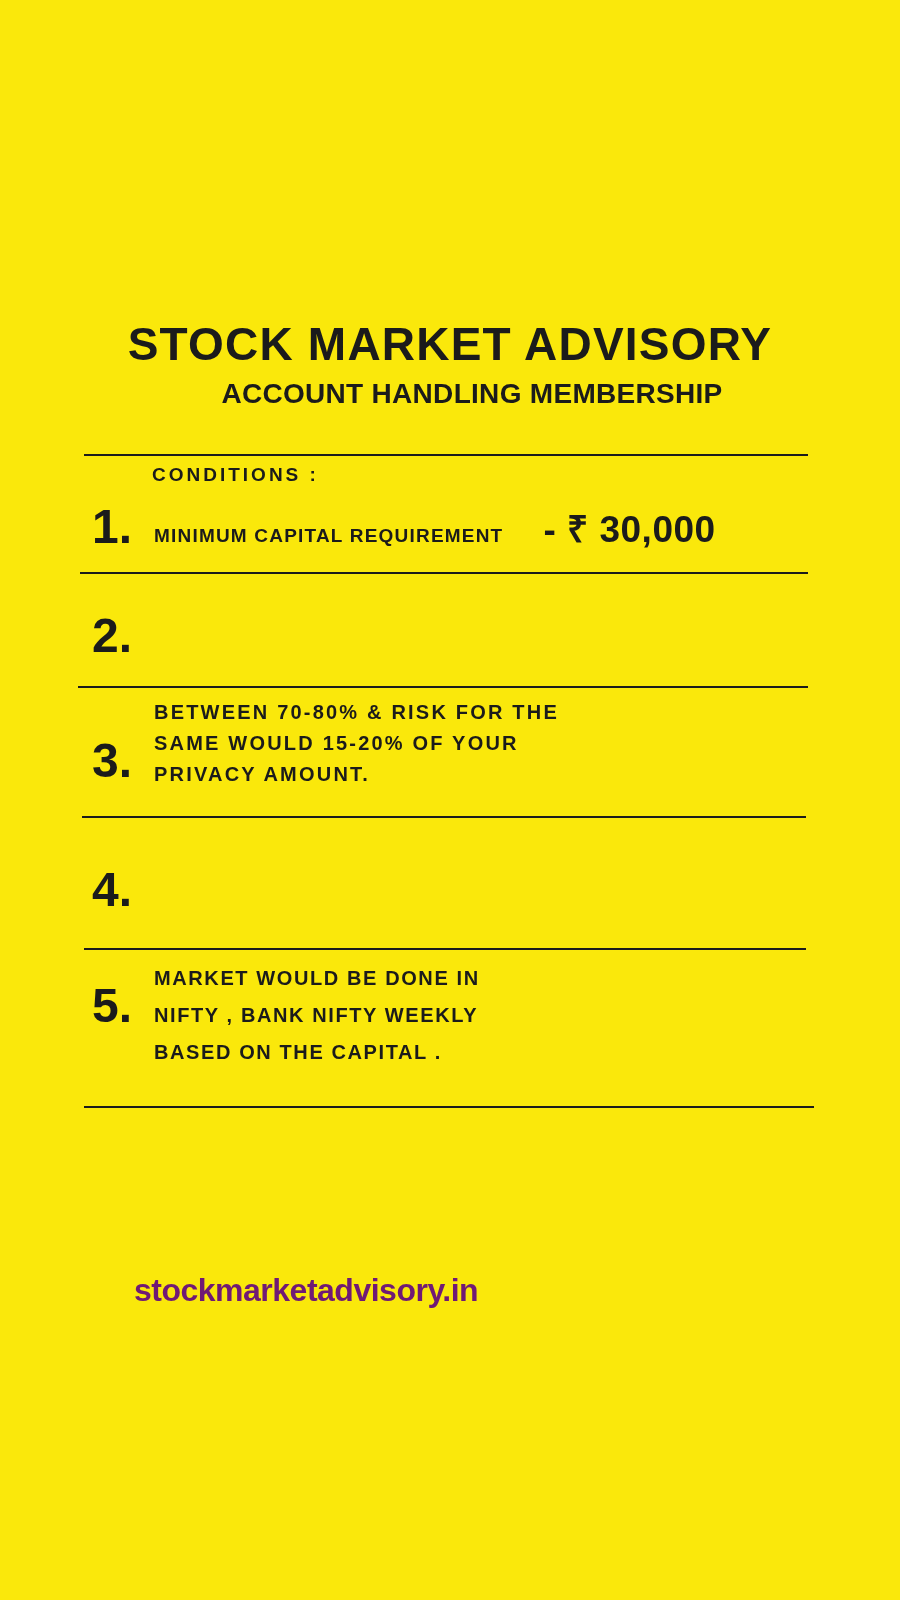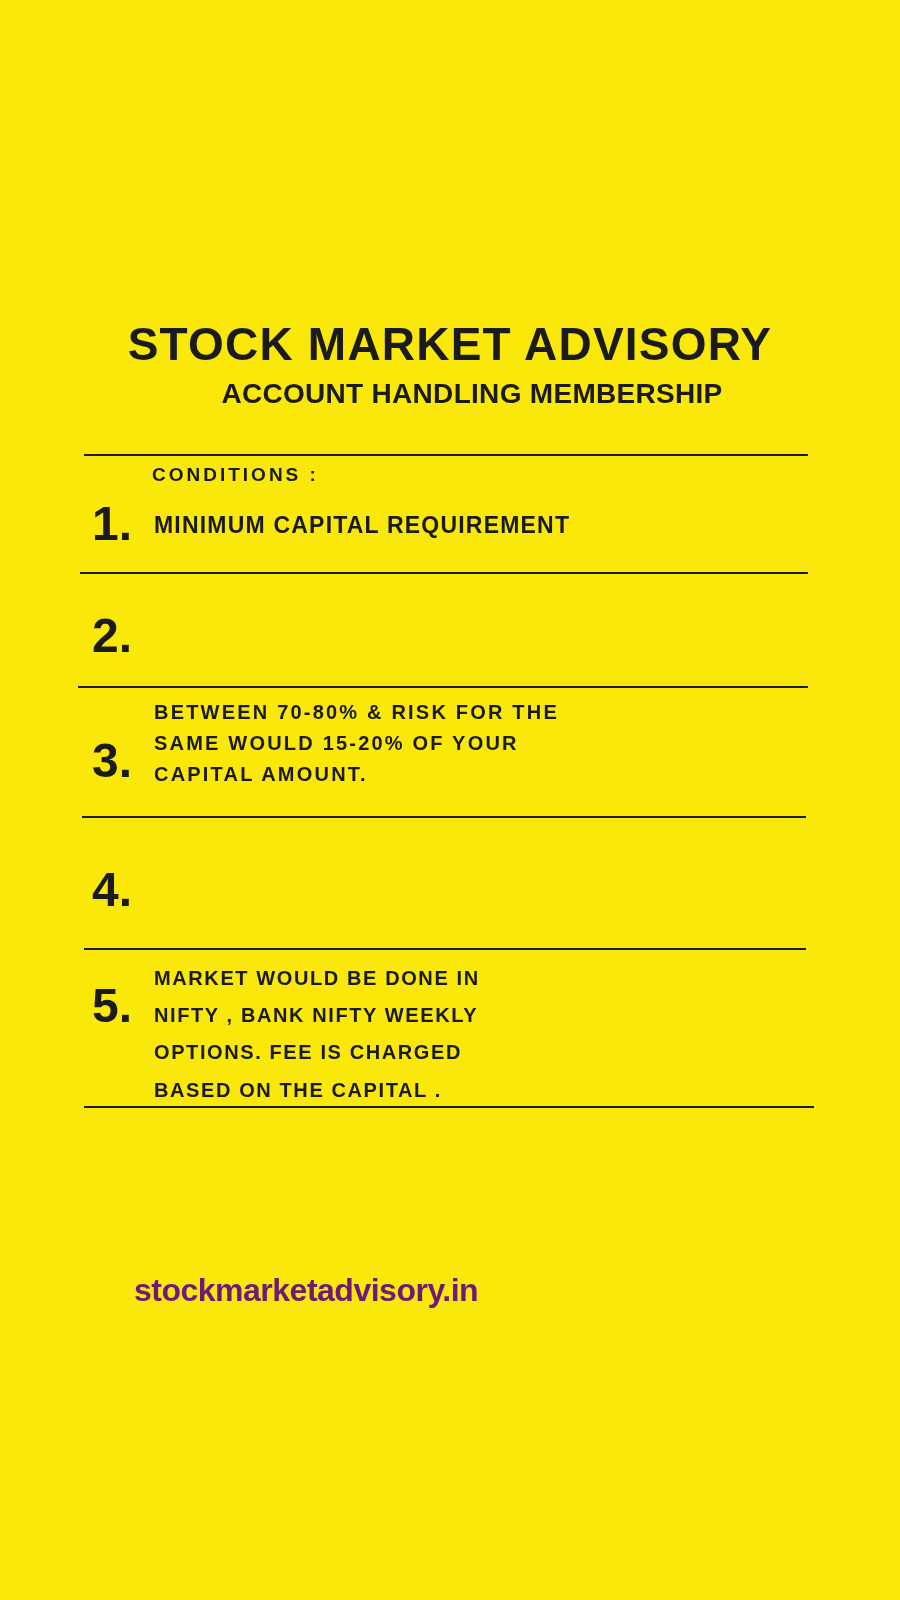--- a/index.html
+++ b/index.html
@@ -86,21 +86,21 @@
   }
   .line {
     display: block;
     color: #1b1b1b;
   }
 
   
   #item-1 { left: 92px; top: 500px; align-items: center; }
   #item-1 .num { font-size: 48px; }
   .i1-text {
-    font-size: 23px;
+    font-size: 19px;
     font-weight: 700;
     letter-spacing: 1.2px;
     white-space: nowrap;
   }
   .i1-amount {
     font-size: 37px;
     font-weight: 800;
     letter-spacing: 0.5px;
     margin-left: 40px;
     white-space: nowrap;
@@ -190,46 +190,46 @@
   <div class="rule" style="left:84px; top:948px; width:722px;"></div>
   <div class="rule" style="left:84px; top:1106px; width:730px;"></div>
 
   <div class="conditions-label">CONDITIONS :</div>
 
   <div class="item" id="item-1">
     <span class="num">1.</span>
     <span class="body">
       <span class="i1-row">
         <span class="i1-text line">MINIMUM CAPITAL REQUIREMENT</span>
+        <span class="i1-amount line">- ₹ 30,000</span>
       </span>
     </span>
   </div>
 
   <div class="item" id="item-2">
     <span class="num">2.</span>
   </div>
 
   <div class="item" id="item-3">
     <span class="num">3.</span>
     <span class="body">
       <span class="line">BETWEEN 70-80% &amp; RISK FOR THE</span>
       <span class="line">SAME WOULD 15-20% OF YOUR</span>
-      <span class="line">CAPITAL AMOUNT.</span>
+      <span class="line">PRIVACY AMOUNT.</span>
     </span>
   </div>
 
   <div class="item" id="item-4">
     <span class="num">4.</span>
   </div>
 
   <div class="item" id="item-5">
     <span class="num">5.</span>
     <span class="body">
       <span class="line">MARKET WOULD BE DONE IN</span>
       <span class="line">NIFTY , BANK NIFTY WEEKLY</span>
-      <span class="line">OPTIONS. FEE IS CHARGED</span>
       <span class="line">BASED ON THE CAPITAL .</span>
     </span>
   </div>
 
   <div class="website">stockmarketadvisory.in</div>
 
 </div>
 
 </body></html>

